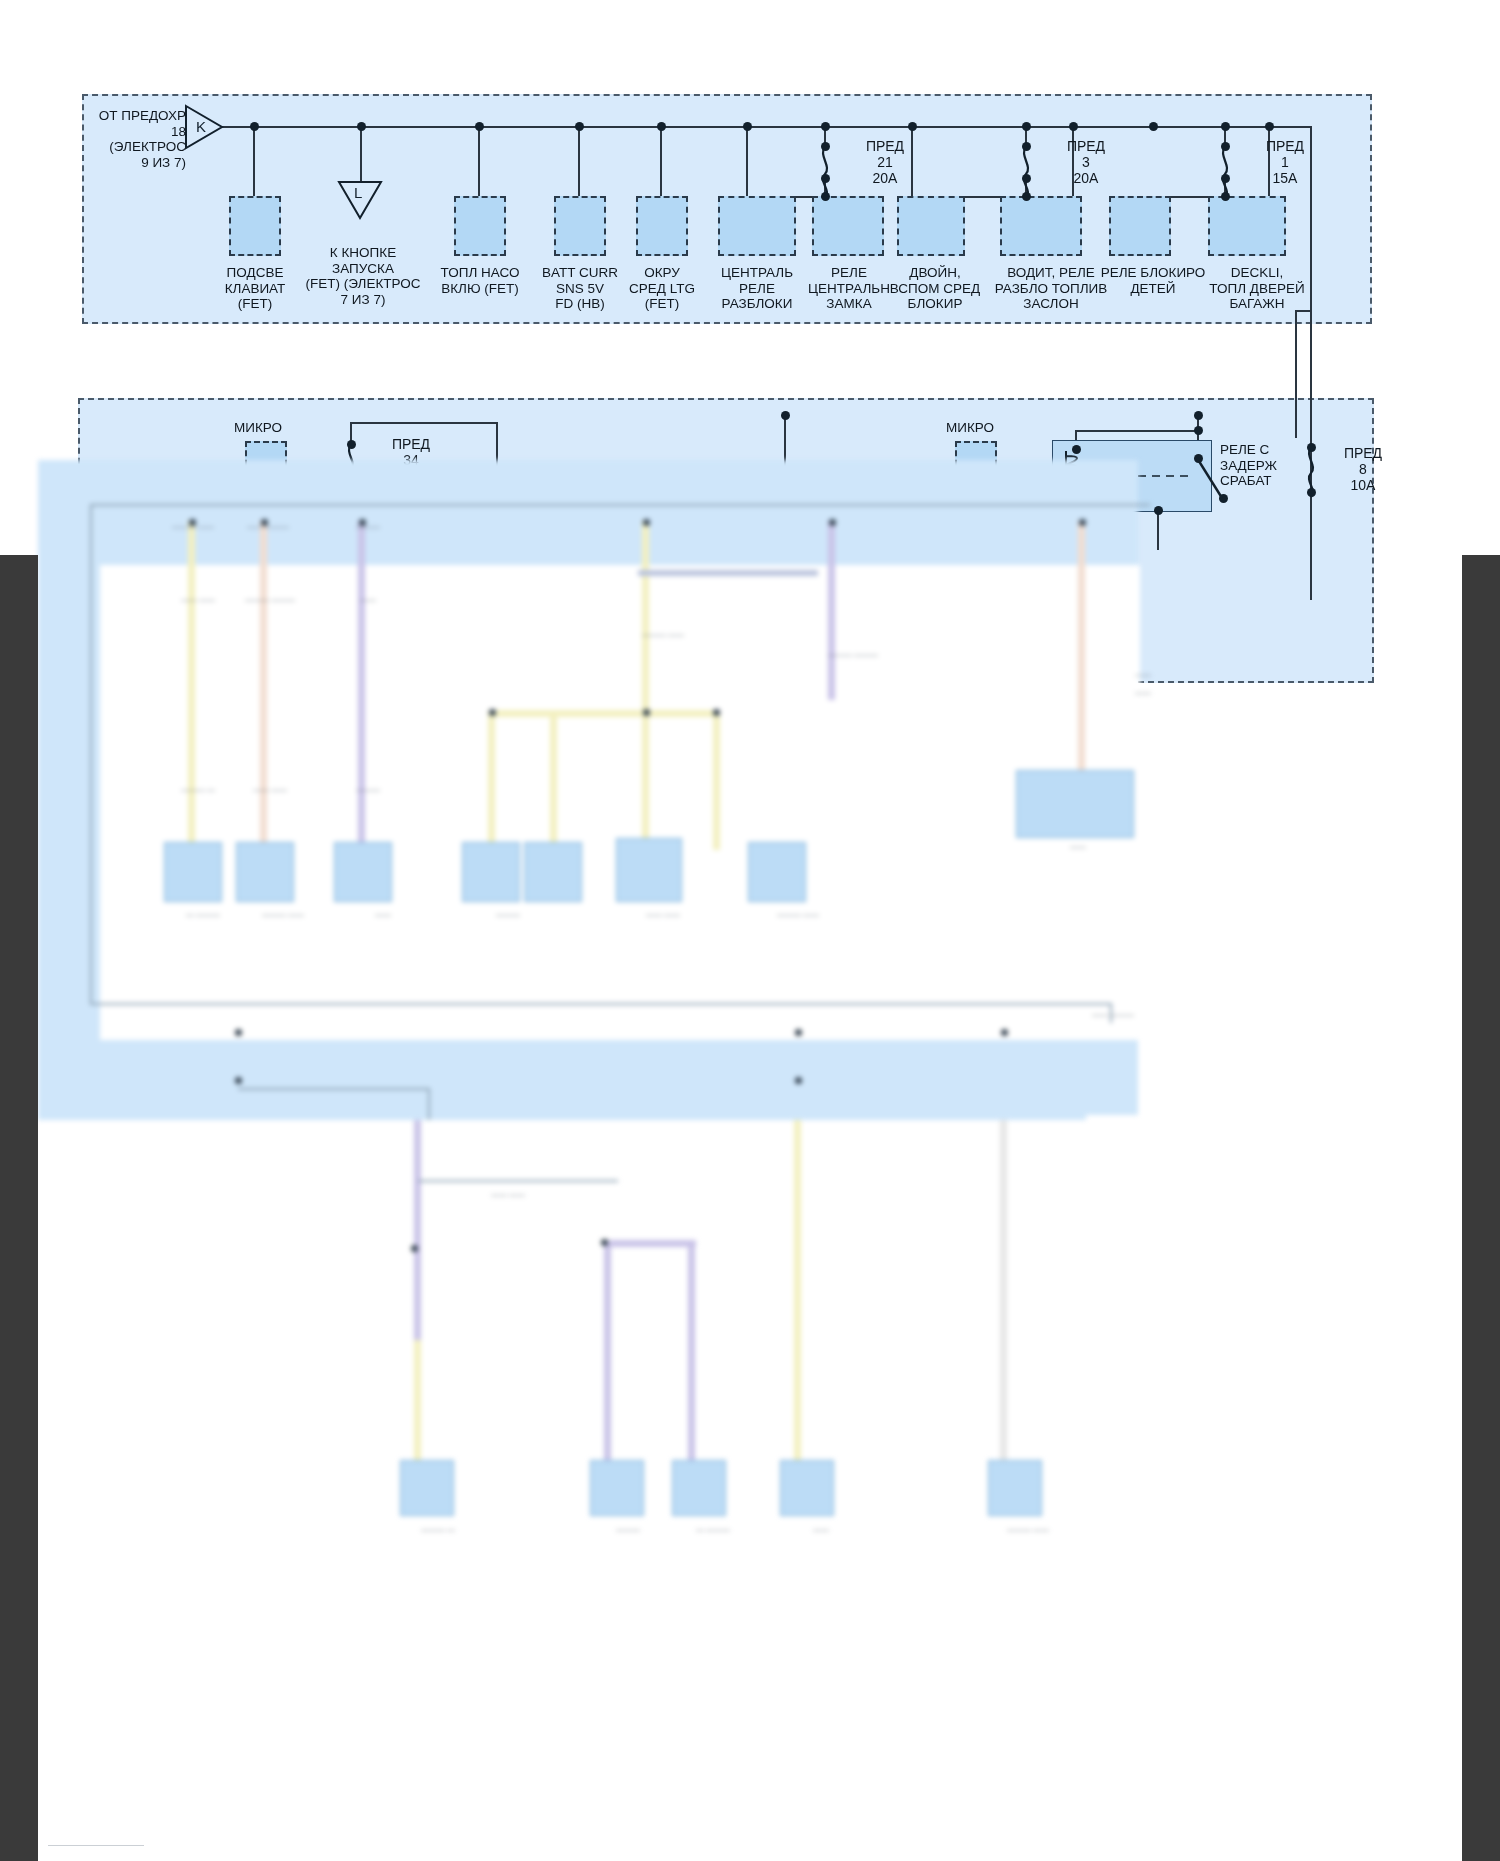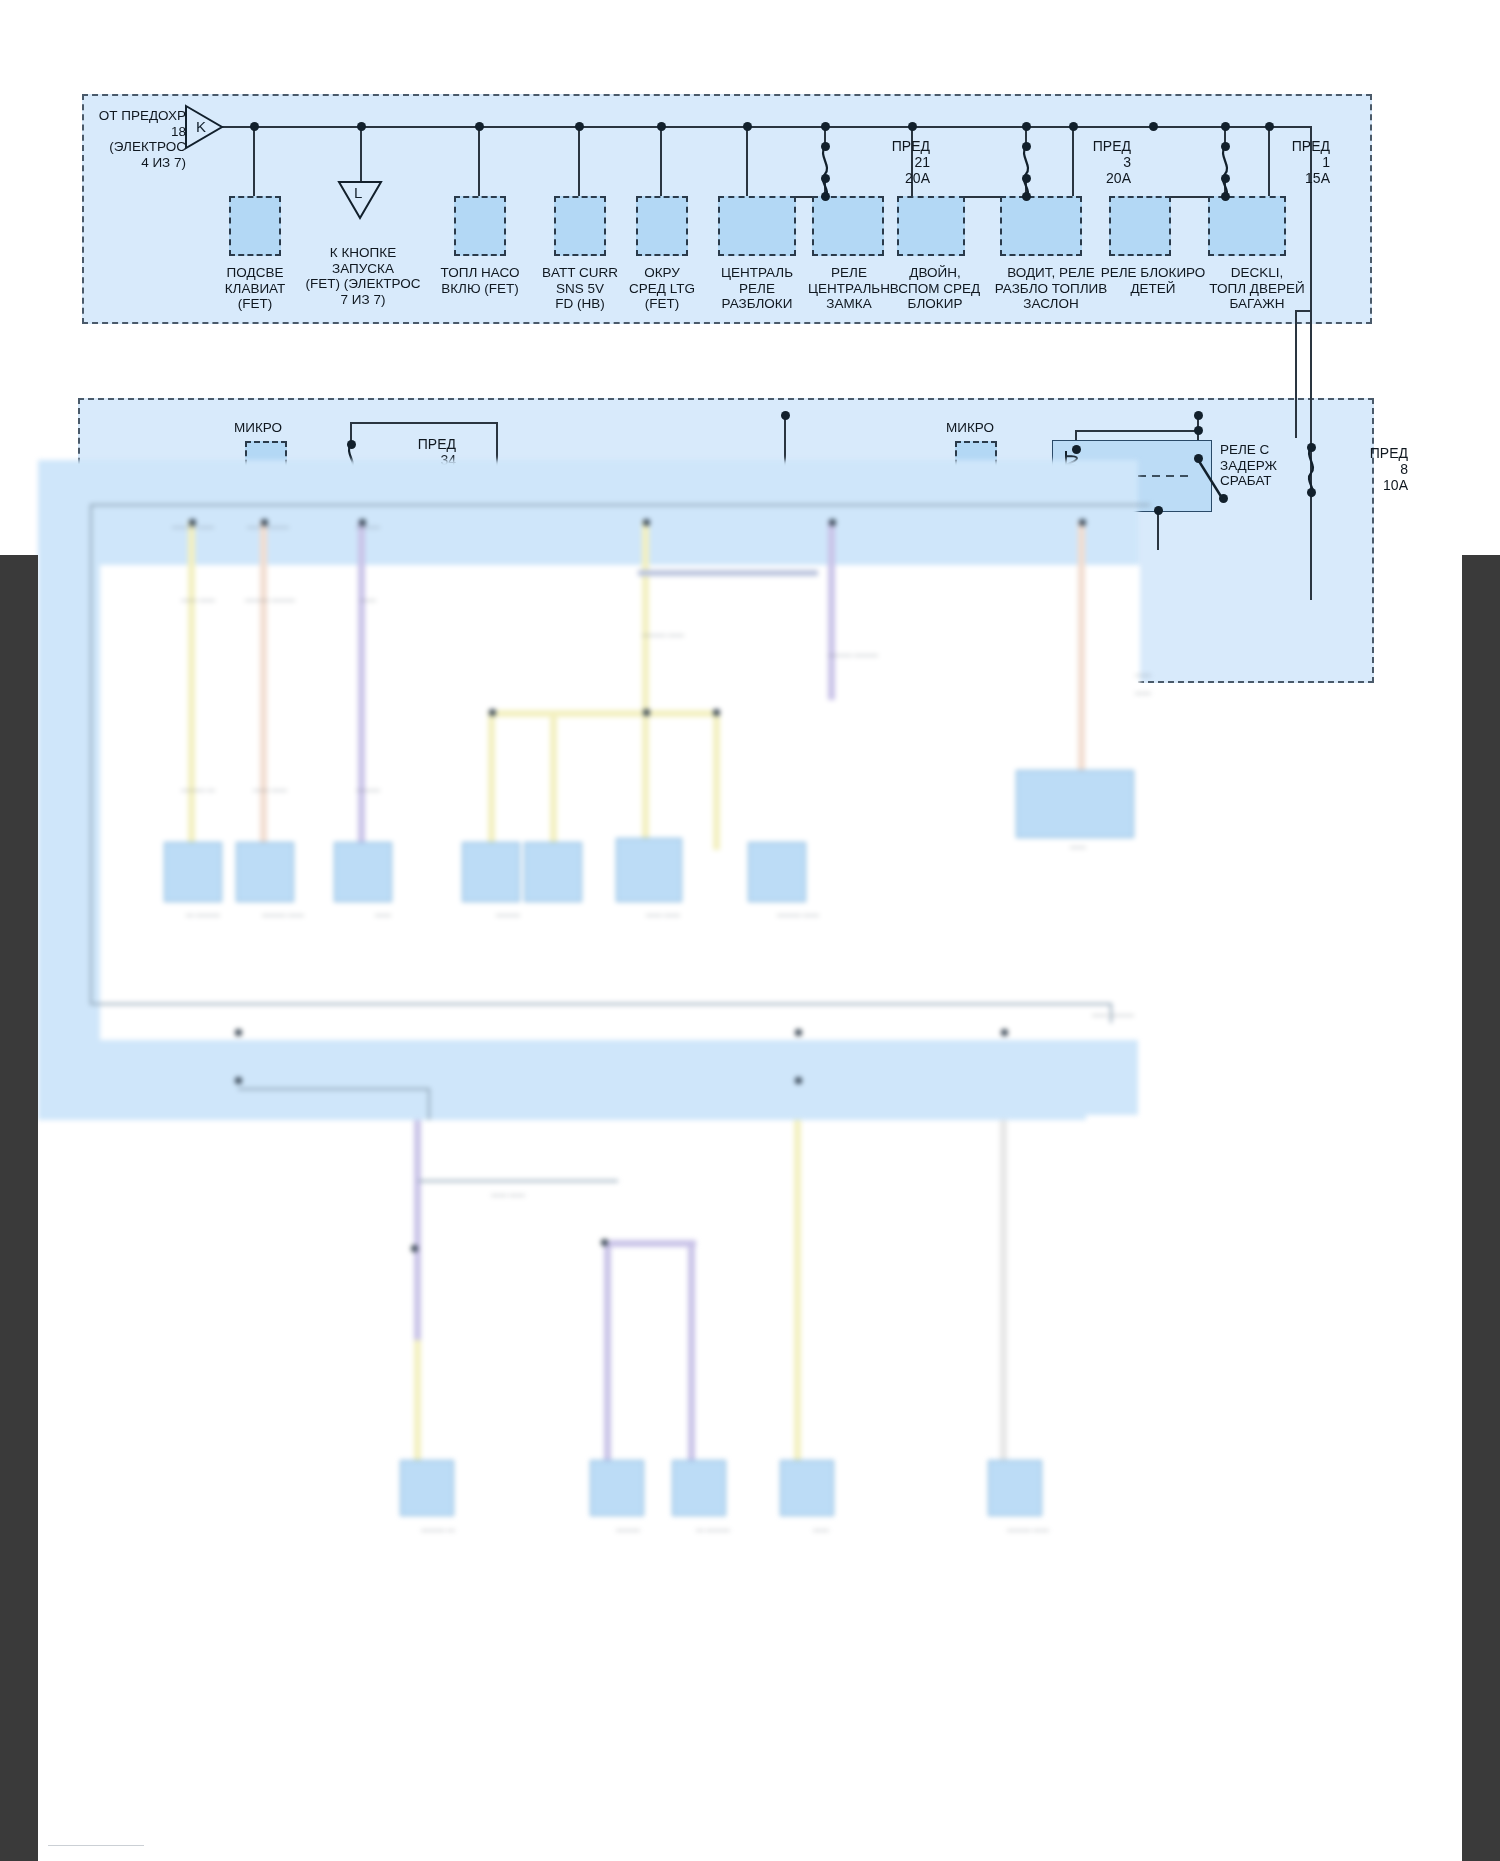--- a/index.html
+++ b/index.html
@@ -71,21 +71,21 @@
     z-index: 14;
     text-align: center;
     color: #101820;
     font-size: 13.5px;
     line-height: 15.5px;
     font-family: "Liberation Sans", sans-serif;
     white-space: pre-line;
   }
   .lbl.left  { text-align: left; }
   .lbl.right { text-align: right; }
-  .fuse-lbl { font-size: 14px; line-height: 16px; text-align:right; }
+  .fuse-lbl { font-size: 14px; line-height: 16px; text-align:center; }
 
   
   .fuse {
     position: absolute;
     width: 18px; height: 58px;
     z-index: 11;
   }
   .fuse svg { display:block; }
 
   
@@ -263,21 +263,21 @@
 
   <div class="tri-right" style="left:184px; top:104px;">
     <svg width="40" height="46" viewBox="0 0 40 46">
       <polygon points="2,2 38,23 2,44" fill="#d8eafb" stroke="#12202c" stroke-width="2"></polygon>
       <text x="12" y="28" font-family="Liberation Sans, sans-serif" font-size="15" fill="#12202c">K</text>
     </svg>
   </div>
   <div class="lbl right" style="left:58px; top:108px; width:128px;">ОТ ПРЕДОХР
 18
 (ЭЛЕКТРОС
-4 ИЗ 7)</div>
+9 ИЗ 7)</div>
 
   <div class="tri-down" style="left:337px; top:180px;">
     <svg width="46" height="40" viewBox="0 0 46 40">
       <polygon points="2,2 44,2 23,38" fill="#d8eafb" stroke="#12202c" stroke-width="2"></polygon>
       <text x="17" y="18" font-family="Liberation Sans, sans-serif" font-size="15" fill="#12202c">L</text>
     </svg>
   </div>
   <div class="lbl" style="left:283px; top:245px; width:160px;">К КНОПКЕ
 ЗАПУСКА
 (FET) (ЭЛЕКТРОС

